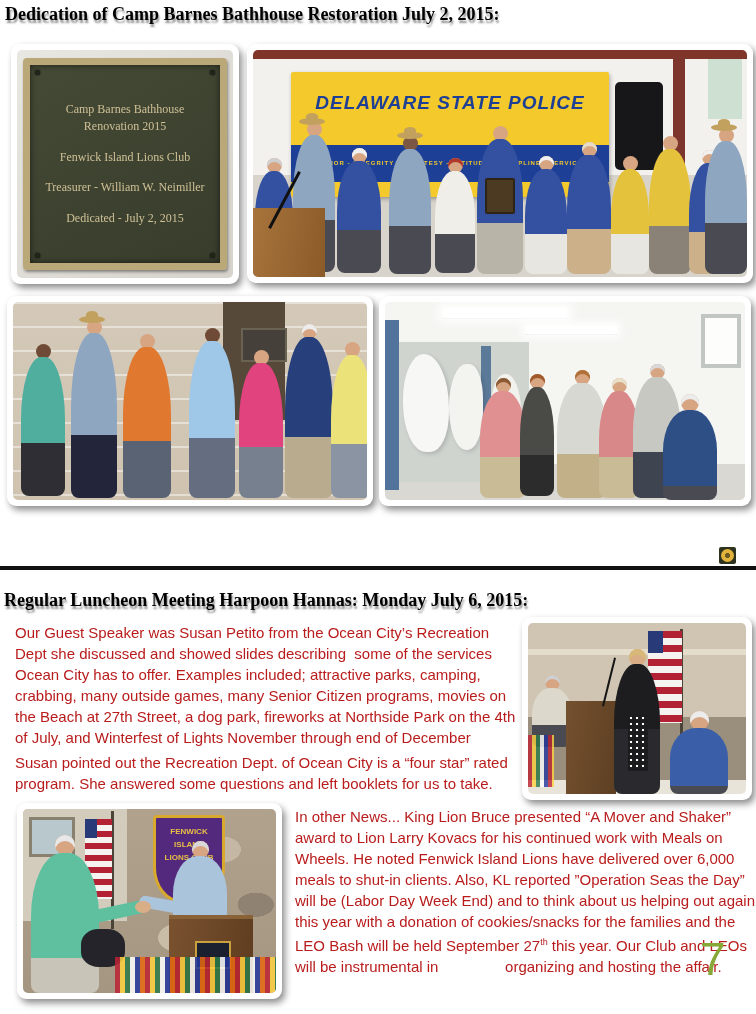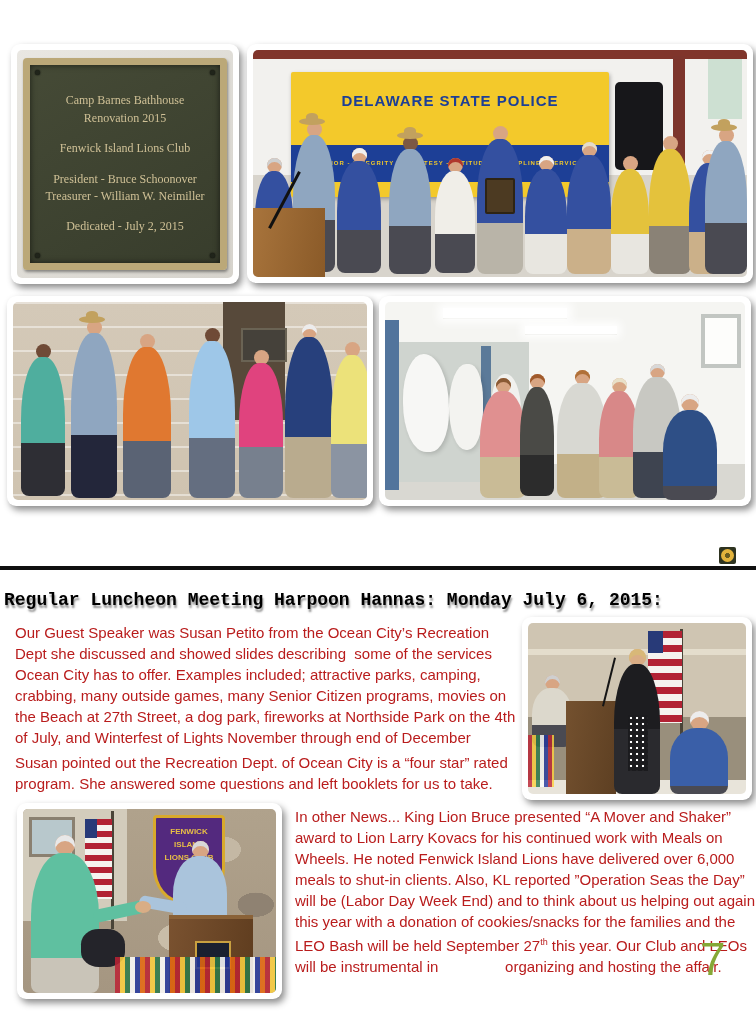--- a/index.html
+++ b/index.html
@@ -44,21 +44,21 @@
           box-shadow:inset 0 0 6px rgba(0,0,0,.6),1px 2px 3px rgba(0,0,0,.4);
           display:flex;flex-direction:column;justify-content:center;text-align:center;
           font-family:"Liberation Serif",serif;color:#cfc096;font-size:12px;line-height:1.45;}
   .plaque .gap{height:13px;}
   .screw{position:absolute;width:5px;height:5px;border-radius:50%;background:#20241a;
          box-shadow:0 0 2px #000;z-index:4;}
 
   
   .dsp-banner{position:absolute;background:#f3c92b;border-radius:2px;box-shadow:1px 2px 4px rgba(0,0,0,.3);}
   .dsp-title{position:absolute;left:0;right:0;top:16%;text-align:center;color:#1d3f96;
-             font-weight:bold;font-size:15px;letter-spacing:1px;white-space:nowrap;}
+             font-weight:bold;font-style:italic;font-size:19px;letter-spacing:1px;white-space:nowrap;}
   .dsp-strip{position:absolute;left:0;right:0;top:58%;height:30%;background:#1d3f96;
              color:#f3c92b;font-size:6px;font-weight:bold;text-align:center;
              display:flex;align-items:center;justify-content:center;letter-spacing:1px;white-space:nowrap;}
 
   
   .lions-banner{position:absolute;background:#53297e;border:3px solid #d8a92c;
                 border-radius:4px 4px 40% 40%;color:#e9bf45;text-align:center;
                 font-size:8px;font-weight:bold;padding-top:8px;line-height:1.6;}
 
   .divider{position:absolute;background:#101010;}
@@ -67,30 +67,30 @@
   .emblem::after{content:"";position:absolute;inset:2px;border-radius:50%;
                  background:radial-gradient(circle,#6a5c20 0 28%,#e3b33c 29% 78%,#8a7428 79%);}
 
   .pagenum{position:absolute;font-size:46px;color:#85a836;font-family:"Liberation Sans",sans-serif;}
 </style>
 </head>
 <body>
 
 <div id="page">
 
+  <div class="headline" style="left:5px;top:4px;">Dedication of Camp Barnes Bathhouse Restoration July 2, 2015:</div>
 
   <div class="photo" style="left:11px;top:44px;width:216px;height:228px;">
     <div class="ph" style="background:linear-gradient(135deg,#e9e7e2,#d6d3cc);">
       <div class="plaque">
         <div>Camp Barnes Bathhouse</div>
         <div>Renovation 2015</div>
         <div class="gap"></div>
         <div>Fenwick Island Lions Club</div>
         <div class="gap"></div>
-        <div>President - Bruce Schoonover</div>
         <div>Treasurer - William W. Neimiller</div>
         <div class="gap"></div>
         <div>Dedicated - July 2, 2015</div>
       </div>
       <i class="screw" style="left:18px;top:20px;"></i>
       <i class="screw" style="right:18px;top:20px;"></i>
       <i class="screw" style="left:18px;bottom:20px;"></i>
       <i class="screw" style="right:18px;bottom:20px;"></i>
     </div>
   </div>
@@ -162,21 +162,21 @@
       <i class="person" style="left:214px;top:76px;width:40px;height:120px;--shirt:#d88888;--pants:#c9bb96;--hair:inset 0 4px 0 0 #e8e0c8;"></i>
       <i class="person" style="left:248px;top:62px;width:48px;height:134px;--shirt:#c8c8c2;--pants:#3e4450;--hair:inset 0 4px 0 0 #d8d8d8;"></i>
       <i class="person" style="left:278px;top:92px;width:54px;height:106px;--shirt:#2e4f86;--split:85%;--hair:inset 0 5px 0 0 #ececec;--hw:18px;"></i>
     </div>
   </div>
 
 
   <div class="emblem" style="left:719px;top:547px;"></div>
   <div class="divider" style="left:0;top:566px;width:756px;height:4px;"></div>
 
-  <div class="headline" style="left:4px;top:590px;font-family:Liberation Mono, monospace;">Regular Luncheon Meeting Harpoon Hannas: Monday July 6, 2015:</div>
+  <div class="headline" style="left:4px;top:590px;">Regular Luncheon Meeting Harpoon Hannas: Monday July 6, 2015:</div>
 
   <div class="bodytext" style="left:15px;top:622px;width:505px;">Our Guest Speaker was Susan Petito from the Ocean City’s Recreation Dept she discussed and showed slides describing  some of the services Ocean City has to offer. Examples included; attractive parks, camping, crabbing, many outside games, many Senior Citizen programs, movies on the Beach at 27th Street, a dog park, fireworks at Northside Park on the 4th of July, and Winterfest of Lights November through end of December</div>
 
   <div class="photo" style="left:522px;top:617px;width:218px;height:171px;">
     <div class="ph" style="background:linear-gradient(#cfc5b2 0 55%,#998f7c 55% 92%,#e8e4da 92%);">
       <div class="shape" style="left:0;top:26px;width:218px;height:6px;background:#e4ddcc;"></div>
       <div class="shape" style="left:152px;top:6px;width:3px;height:110px;background:#4a4438;"></div>
       <div class="shape" style="left:120px;top:8px;width:34px;height:92px;background:repeating-linear-gradient(180deg,#b22234 0 7px,#f5f3ef 7px 14px);">
         <div class="shape" style="left:0;top:0;width:15px;height:22px;background:#283a78;"></div>
       </div>

